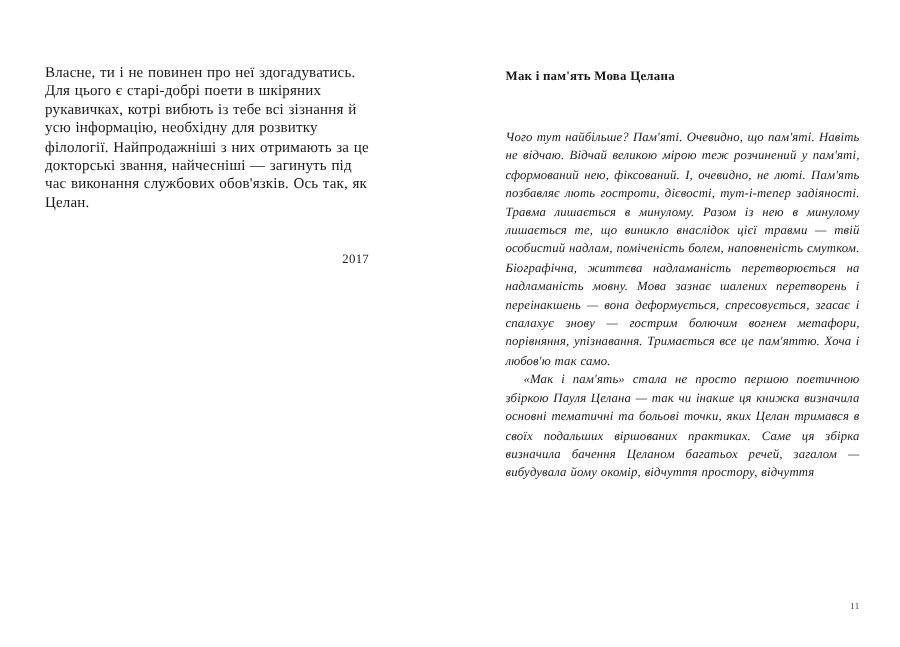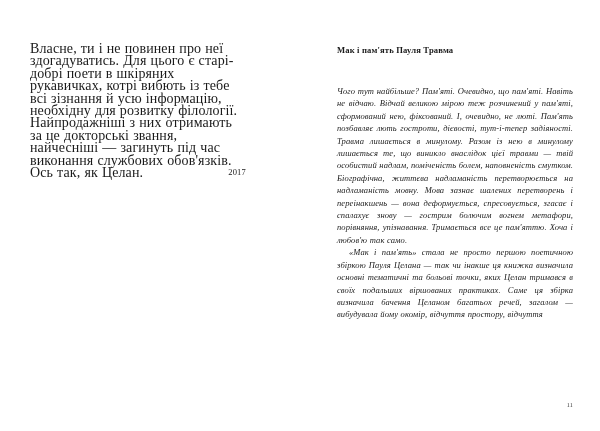--- a/index.html
+++ b/index.html
@@ -31,21 +31,21 @@
     height: 431px;
   }
   .left-textblock {
     position: absolute;
     left: 30px;
     top: 43px;
     width: 216px;
   }
   .left-textblock p {
     margin: 0;
-    font-size: 14px;
+    font-size: 10px;
     line-height: 12.4px;
     text-align: left;
     letter-spacing: 0.12px;
     word-spacing: 0.4px;
   }
   .year-line {
     position: absolute;
     left: 30px;
     top: 166px;
     width: 216px;
@@ -109,21 +109,21 @@
 <div class="spread">
 
   <div class="page-left">
     <div class="left-textblock">
       <p>Власне, ти і не повинен про неї здогадуватись. Для цього є старі-добрі поети в шкіряних рукавичках, котрі вибють із тебе всі зізнання й усю інформацію, необхідну для розвитку філології. Найпродажніші з них отримають за це докторські звання, найчесніші — загинуть під час виконання службових обов'язків. Ось так, як Целан.</p>
     </div>
     <div class="year-line">2017</div>
   </div>
 
   <div class="page-right">
-    <div class="chapter-title">Мак і пам'ять Пауля Травма</div>
+    <div class="chapter-title">Мак і пам'ять Мова Целана</div>
 
     <div class="right-textblock">
       <p>Чого тут найбільше? Пам'яті. Очевидно, що пам'яті. Навіть не відчаю. Відчай великою мірою теж розчинений у пам'яті, сформований нею, фіксований. І, очевидно, не люті. Пам'ять позбавляє лють гостроти, дієвості, тут-і-тепер задіяності. Травма лишається в минулому. Разом із нею в минулому лишається те, що виникло внаслідок цієї травми — твій особистий надлам, поміченість болем, наповненість смутком. Біографічна, життєва надламаність перетворюється на надламаність мовну. Мова зазнає шалених перетворень і переінакшень — вона деформується, спресовується, згасає і спалахує знову — гострим болючим вогнем метафори, порівняння, упізнавання. Тримається все це пам'яттю. Хоча і любов'ю так само.</p>
       <p class="indented">«Мак і пам'ять» стала не просто першою поетичною збіркою Пауля Целана — так чи інакше ця книжка визначила основні тематичні та больові точки, яких Целан тримався в своїх подальших віршованих практиках. Саме ця збірка визначила бачення Целаном багатьох речей, загалом — вибудувала йому окомір, відчуття простору, відчуття</p>
     </div>
 
     <div class="folio">11</div>
   </div>
 
 </div>

